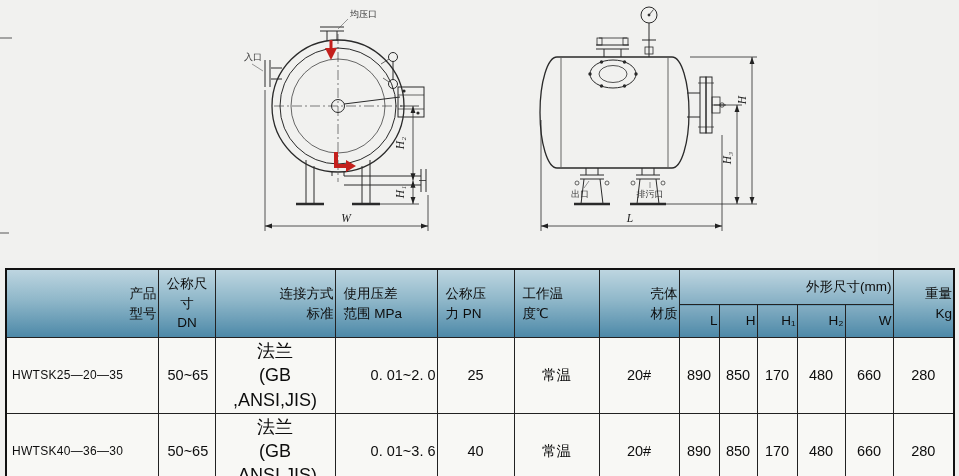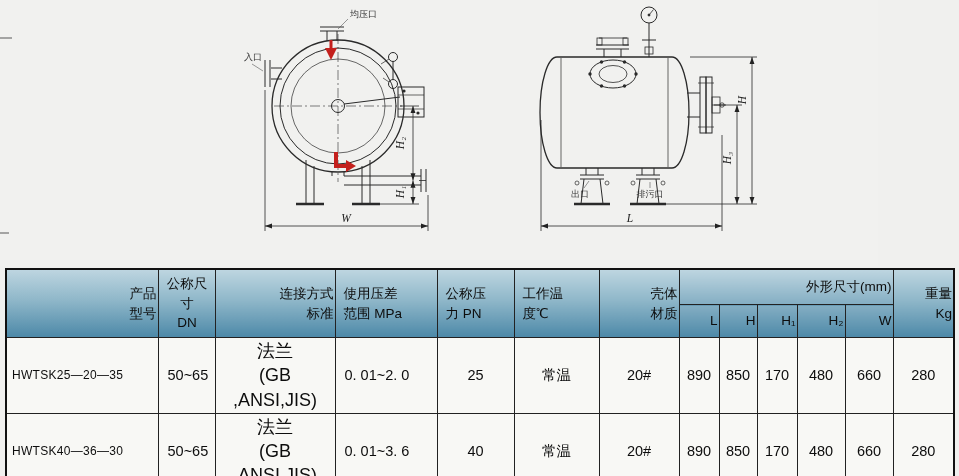--- a/index.html
+++ b/index.html
@@ -31,21 +31,21 @@
   .h-top  { background:linear-gradient(180deg,#bdd5e0 0%,#84aec3 100%);padding-left:44px; }
   .h-sub  { background:linear-gradient(180deg,#84aec3 0%,#4d89a8 100%); }
   .th-center { text-align:right; }
   .th-left { text-align:left; padding-left:8px; }
   .th-left2 { text-align:center; padding-left:2px; }
   tbody tr { height:72px; }
   tbody td { text-align:center; font-size:14.5px; }
   td.model { text-align:left; padding-left:5px; font-size:12px; letter-spacing:0.3px; }
   td.dn { text-align:left; padding-left:9px; }
   td.conn div { line-height:1.35; font-size:18px; }
-  td.range { text-align:left; padding-left:9px;margin-top:28px; }
+  td.range { text-align:right; padding-left:19px;margin-top:28px; }
 </style>
 </head>
 <body>
 
 <div class="drawings">
 <svg viewBox="0 0 959 264" width="959" height="264">
   <defs>
     <marker id="arr" viewBox="0 0 10 10" markerWidth="9" markerHeight="9" refX="10" refY="5" orient="auto-start-reverse">
       <path d="M0,1.5 L10,5 L0,8.5 Z" fill="#222"></path>
     </marker>

